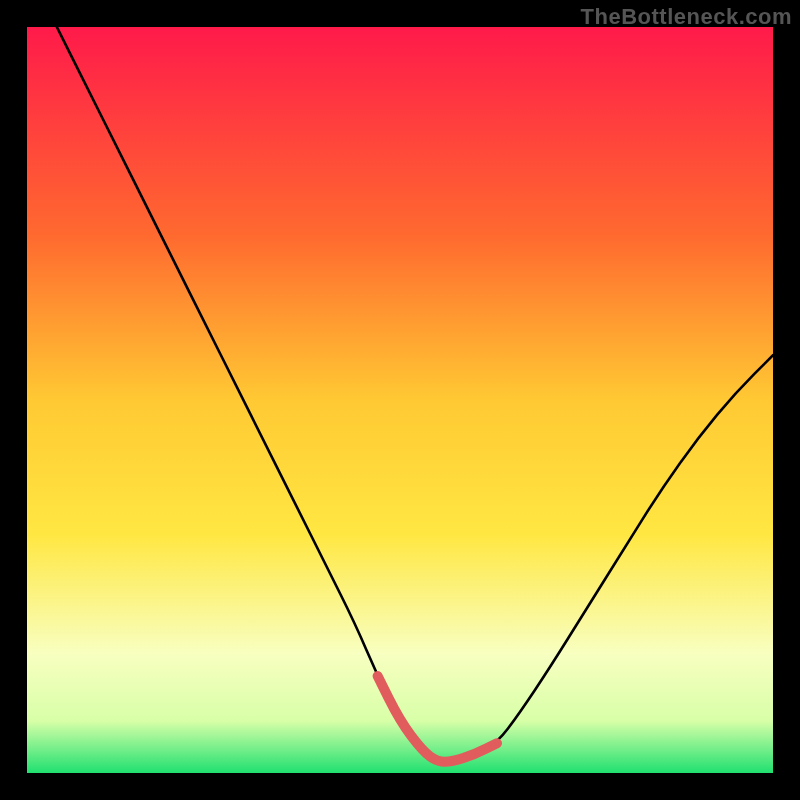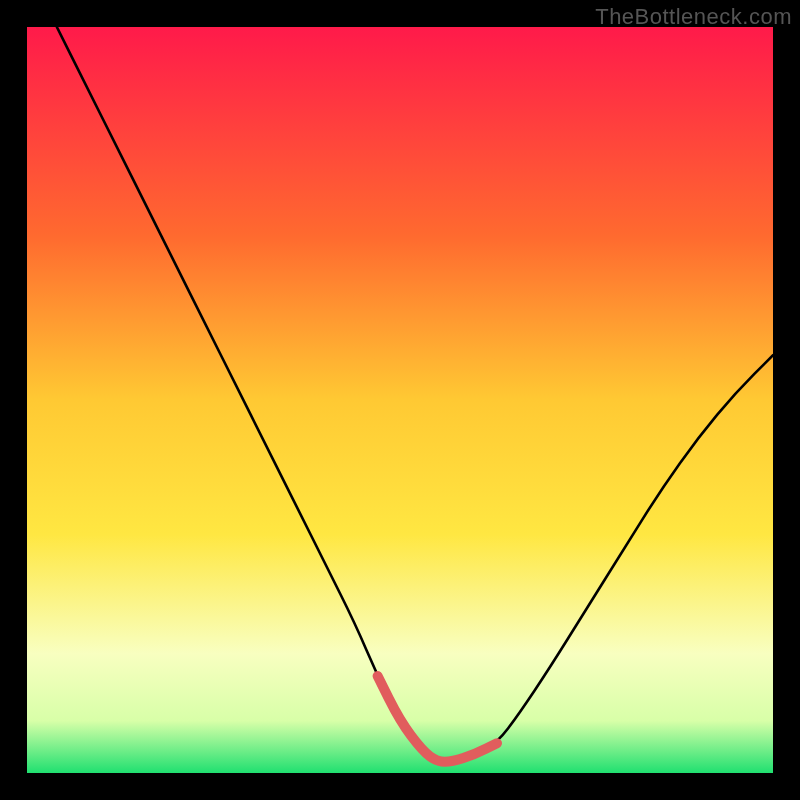--- a/index.html
+++ b/index.html
@@ -24,21 +24,21 @@
     width: 746px;
     height: 746px;
     overflow: hidden;
   }
   .watermark {
     position: absolute;
     top: 4px;
     right: 8px;
     color: #555555;
     font-size: 22px;
-    font-weight: normal;
+    font-weight: bold;
     letter-spacing: 0.5px;
     z-index: 10;
   }
   svg {
     display: block;
   }
 </style>
 </head>
 <body>
 

